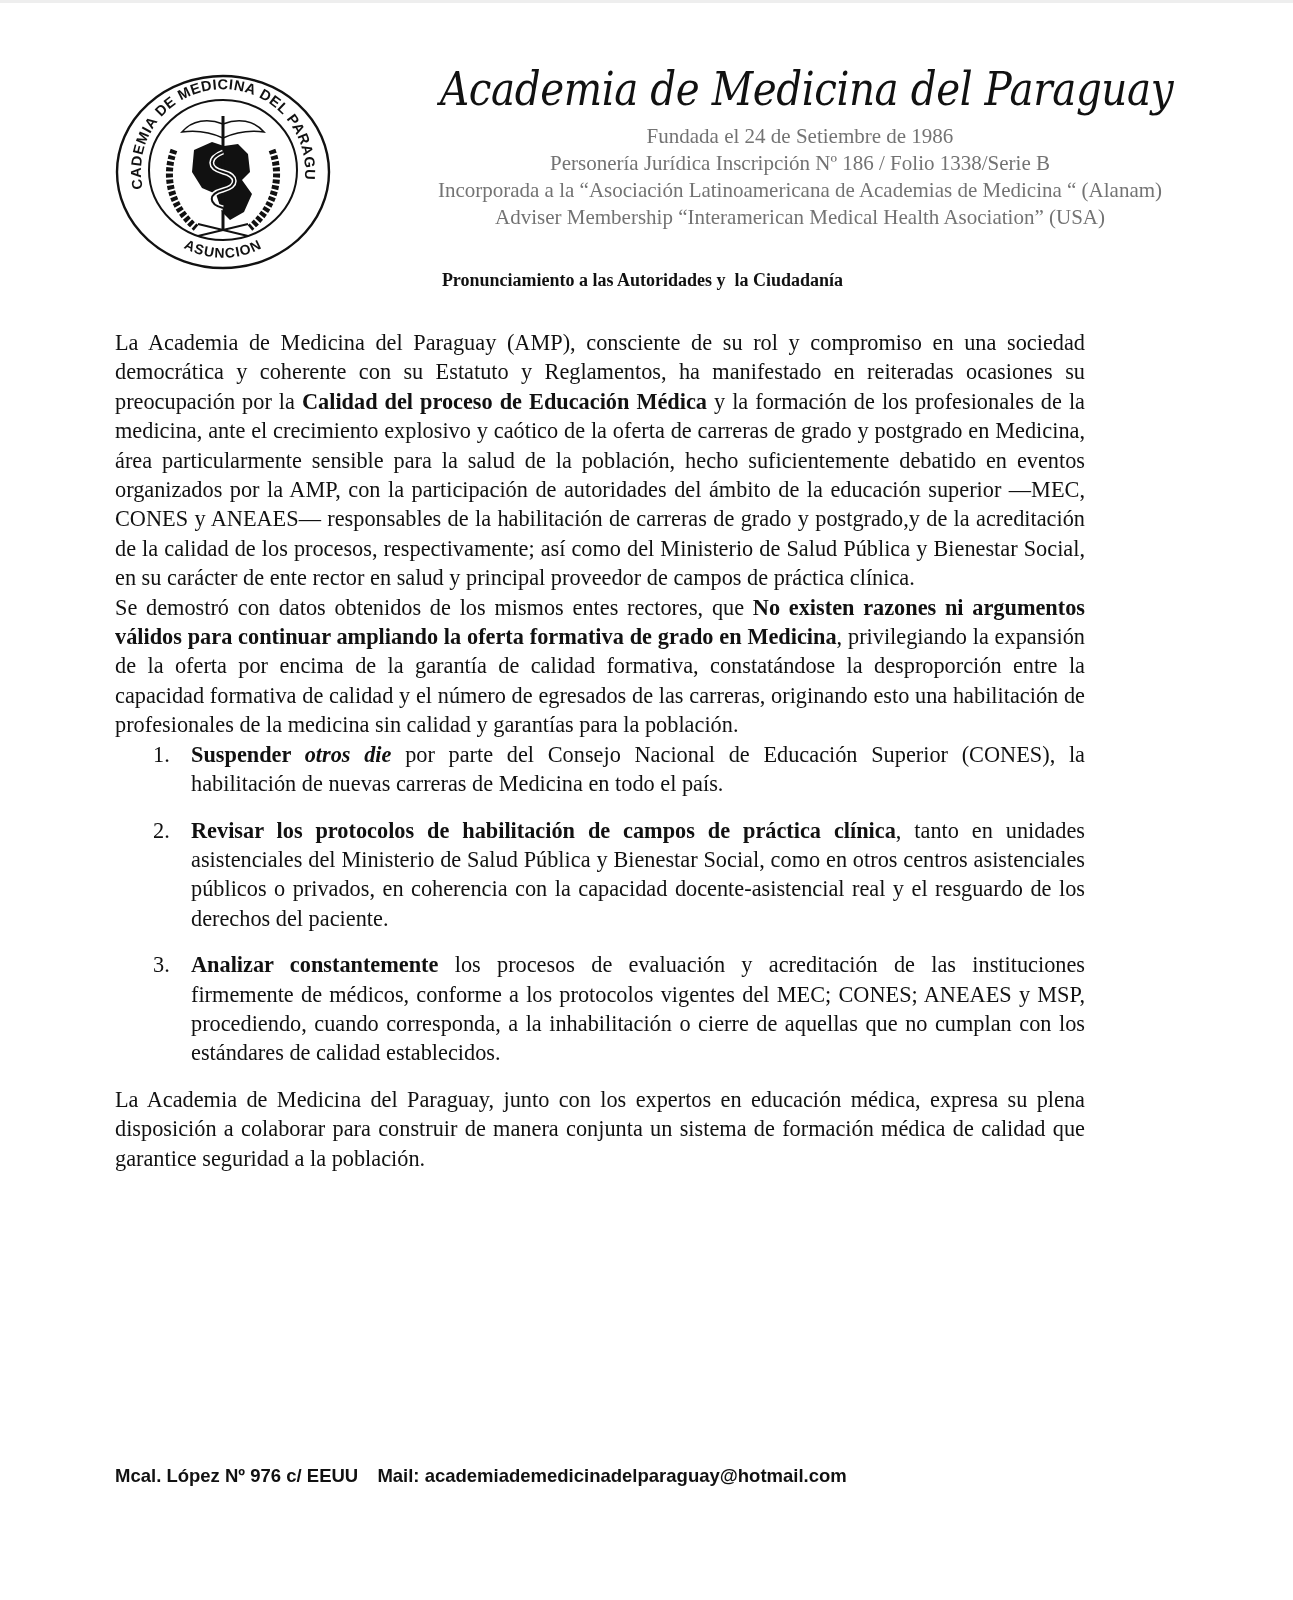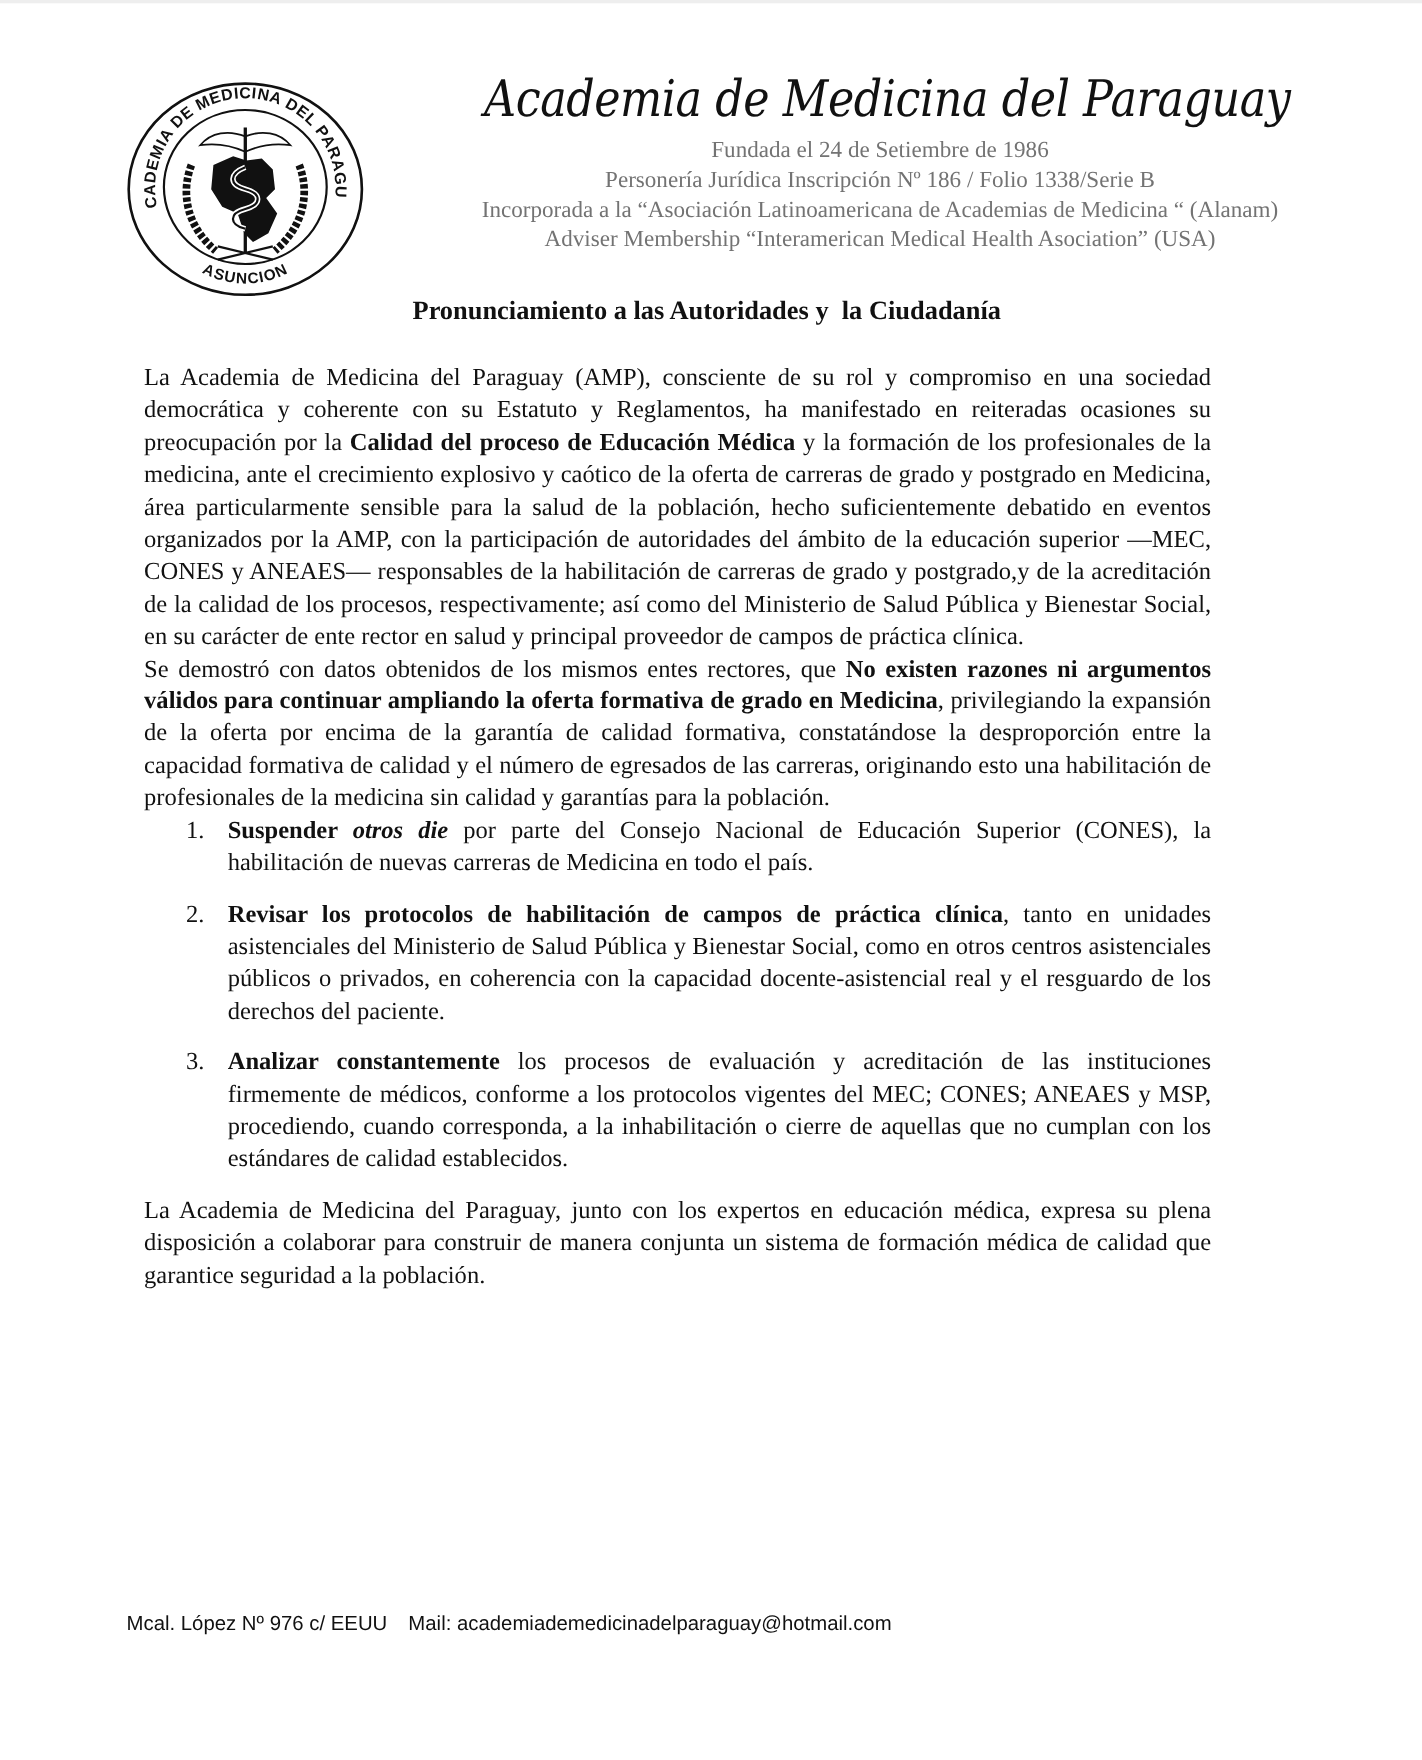--- a/index.html
+++ b/index.html
@@ -12,37 +12,37 @@
 
   .brand { position: absolute; left: 440px; top: 62px; width: 740px; height: 64px;
            font-family: "DejaVu Serif", "Liberation Serif", serif; font-style: italic;
            font-size: 46px; letter-spacing: -0.5px; white-space: nowrap; color: #111;
            transform: scaleX(0.88); transform-origin: left top; }
   .subhead { position: absolute; left: 380px; top: 123px; width: 840px; text-align: center;
              font-size: 21px; line-height: 27px; color: #737373; }
   .subhead div { white-space: nowrap; }
 
   .doc-title { position: absolute; left: 0; width: 1285px; top: 270px; text-align: center;
-               font-weight: bold; font-size: 24px; white-space: pre; }
+               font-weight: bold; font-size: 18px; white-space: pre; }
 
   .body { position: absolute; left: 115px; top: 328px; width: 970px;
-          font-size: 22.3px; line-height: 29.4px; text-align: justify; text-align-last: left; margin-left: 16px; }
+          font-size: 22.3px; line-height: 29.4px; text-align: justify; text-align-last: left; }
   .body p { margin: 0; }
   .body b { font-weight: bold; }
 
   ol.points { margin: 0; padding: 0; list-style: none; }
   ol.points li { position: relative; padding-left: 76px; text-align: justify; }
   ol.points li .num { position: absolute; left: 38px; top: 0; }
   ol.points li + li { margin-top: 17px; }
   ol.points { margin-top: 0; margin-bottom: 17px; }
 
   .closing { margin-top: 0; }
   .signature { margin-top: 36px; font-weight: bold; line-height: 30px; }
 
-  .footer { position: absolute; left: 115px; top: 1465px; font-size: 18.5px; font-weight: normal;
+  .footer { position: absolute; left: 115px; top: 1465px; font-size: 18.5px; font-weight: bold;
             white-space: nowrap; }
   .footer span + span { margin-left: 14px; }
 </style>
 </head>
 <body>
 
 <div class="topbar"></div>
 
 <svg class="seal" viewBox="0 0 222 200">
   <defs>

